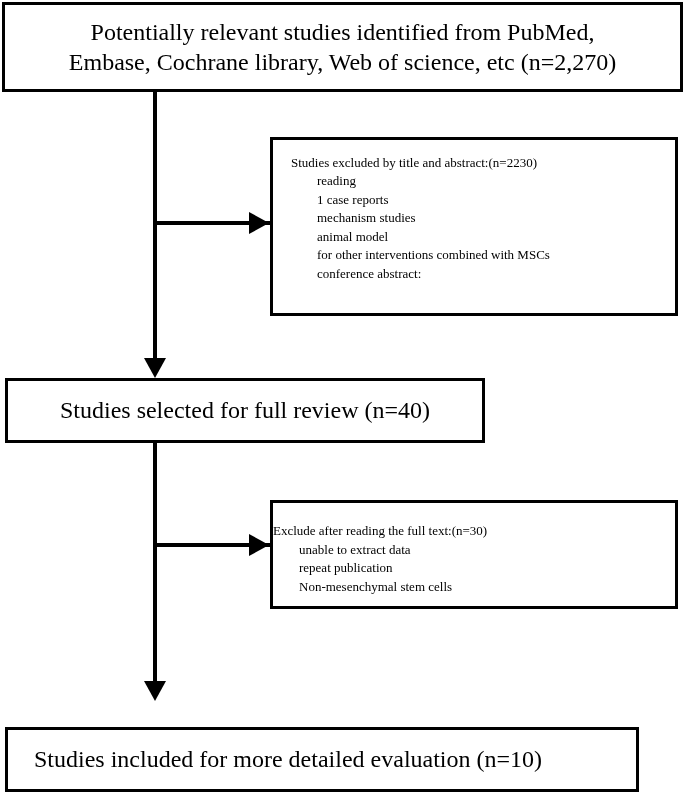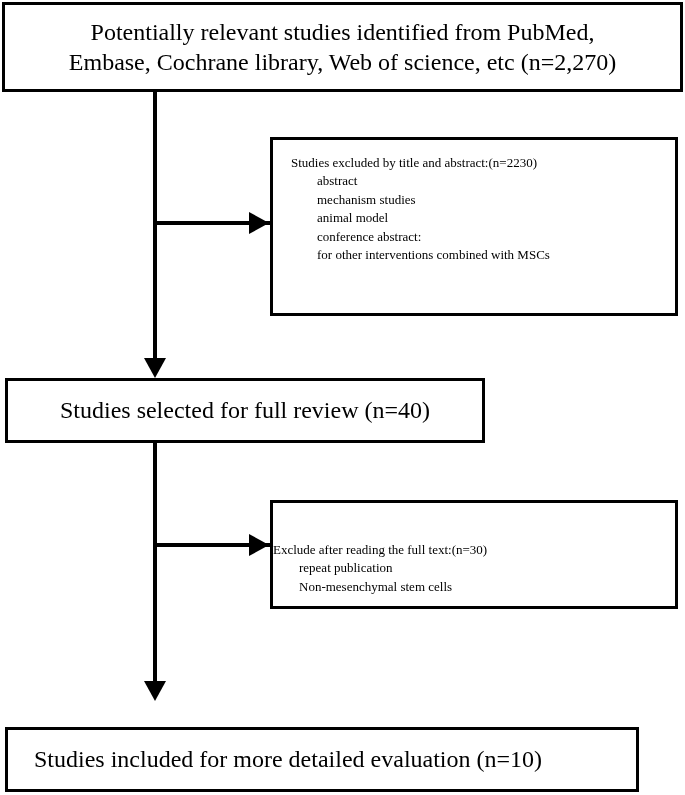--- a/index.html
+++ b/index.html
@@ -124,39 +124,41 @@
   </div>
 
   <div class="conn-v" id="trunk-1"></div>
   <div class="arrow-down" id="arrowhead-1"></div>
 
   <div class="conn-h" id="branch-1"></div>
   <div class="arrow-right" id="branch-1-head"></div>
 
   <div class="node node-left" id="box-excluded-title-abstract">
     <div class="line-small">Studies excluded by title and abstract:(n=2230)</div>
-    <div class="line-small indent">abstract</div>
+    <div class="line-small indent">reading</div>
+    <div class="line-small indent">1 case reports</div>
     <div class="line-small indent">mechanism studies</div>
     <div class="line-small indent">animal model</div>
+    <div class="line-small indent">for other interventions combined with MSCs</div>
     <div class="line-small indent">conference abstract:</div>
-    <div class="line-small indent">for other interventions combined with MSCs</div>
   </div>
 
   <div class="node node-left" id="box-selected-full-review">
     <div class="line">Studies selected for full review (n=40)</div>
   </div>
 
   <div class="conn-v" id="trunk-2"></div>
   <div class="arrow-down" id="arrowhead-2"></div>
 
   <div class="conn-h" id="branch-2"></div>
   <div class="arrow-right" id="branch-2-head"></div>
 
   <div class="node node-left" id="box-excluded-full-text">
     <div class="line-small">Exclude after reading the full text:(n=30)</div>
+    <div class="line-small indent">unable to extract data</div>
     <div class="line-small indent">repeat publication</div>
     <div class="line-small indent">Non-mesenchymal stem cells</div>
   </div>
 
   <div class="node node-left" id="box-included-detailed">
     <div class="line">Studies included for more detailed evaluation (n=10)</div>
   </div>
 
 </div>
 

